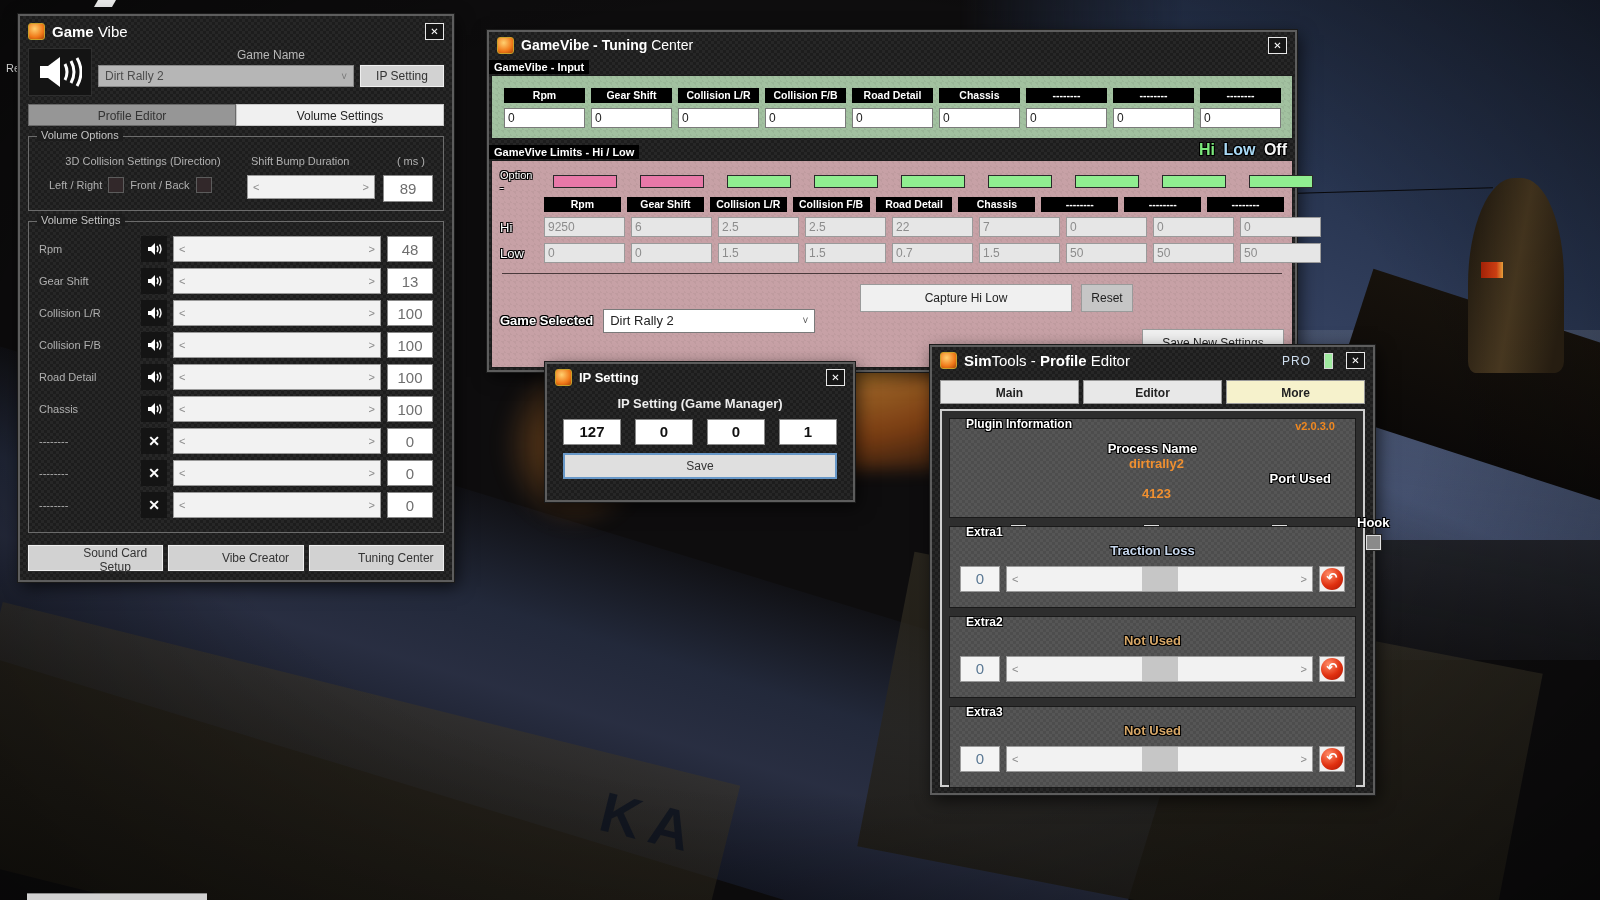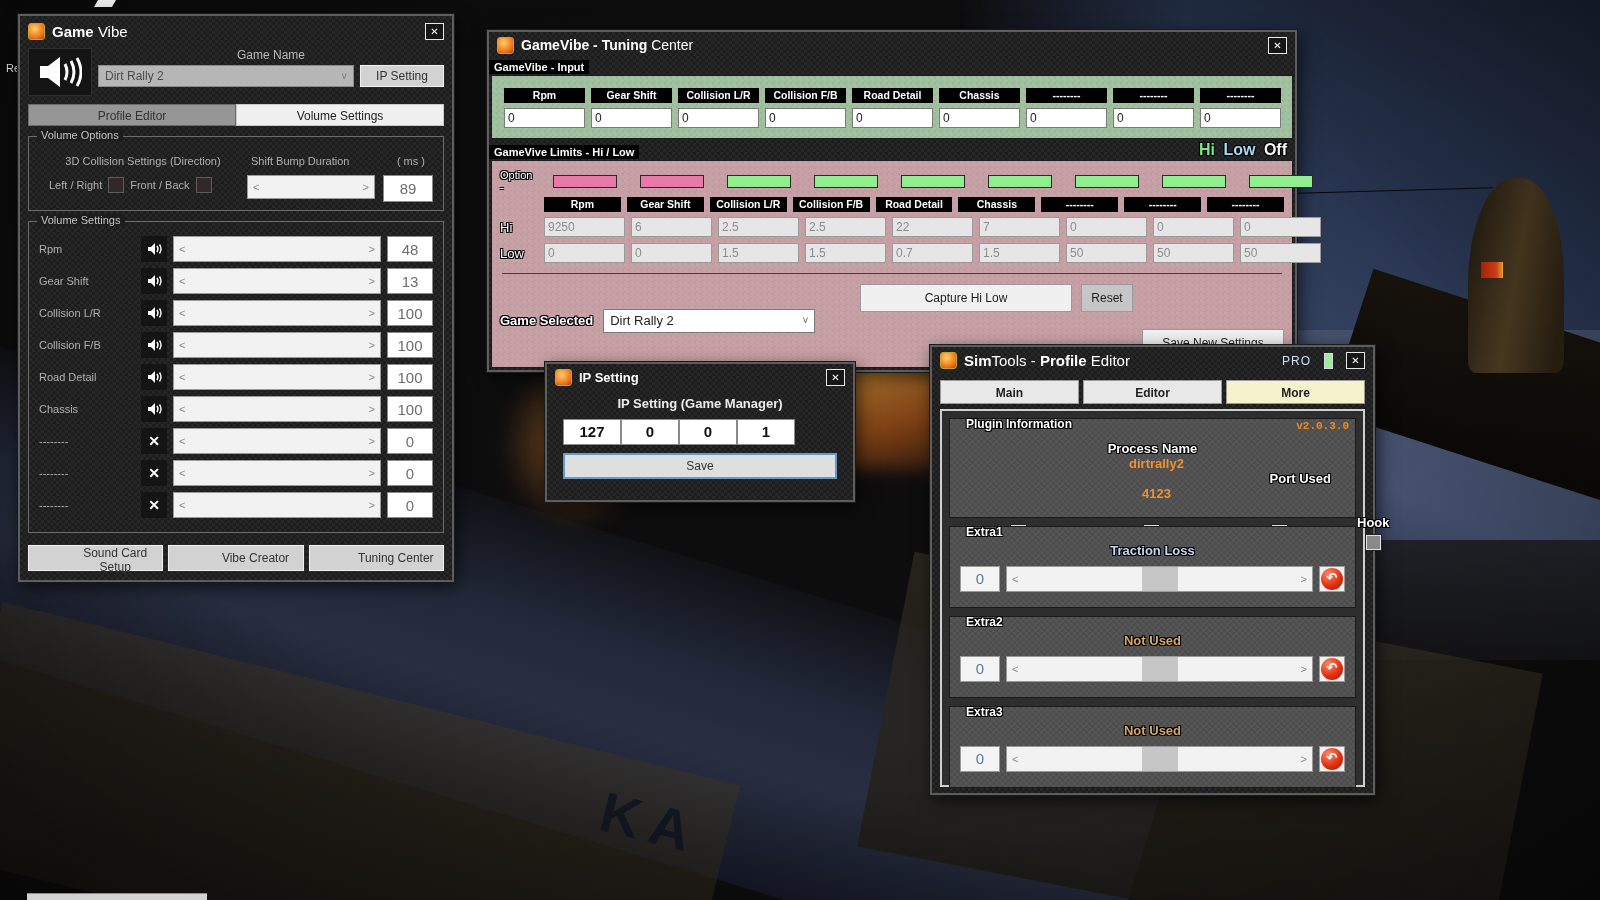--- a/index.html
+++ b/index.html
@@ -149,41 +149,41 @@
   .tc-buttons { margin-left:auto; display:flex; gap:9px; }
   .btn-light { width:212px; height:28px; background:#f0f0f0; border:1px solid #9a9a9a; font-size:12px; color:#222; cursor:pointer; font-family:inherit; }
   .btn-reset { width:52px; height:28px; background:#c6c6c6; border:1px solid #9a9a9a; font-size:12px; color:#222; cursor:pointer; font-family:inherit; }
   .btn-save { width:142px; height:28px; background:#f0f0f0; border:1px solid #9a9a9a; font-size:12px; color:#222; cursor:pointer; font-family:inherit;margin-top:45px; }
 
   
   #ipwin { left:545px; top:362px; width:310px; height:140px; }
   #ipwin .titlebar { height:26px; }
   #ipwin .wtitle { font-size:13px; font-weight:bold; }
   .ip-heading { text-align:center; color:#ececec; font-size:13px; font-weight:bold; margin-top:6px; }
-  .ip-octets { display:flex; justify-content:flex-start; padding:0 16px; margin-top:8px; }
+  .ip-octets { display:flex; justify-content:space-between; padding:0 16px; margin-top:8px; }
   .octet { width:58px; height:26px; background:#fff; border:1px solid #8a8a8a; color:#111;
     font-size:15px; font-weight:bold; text-align:center; line-height:24px; }
   .ip-save { margin:8px 16px 0 16px; height:26px; background:#dfdfdf; border:2px solid #6898c8;
     font-size:12px; color:#333; text-align:center; line-height:22px; cursor:pointer; }
 
   
   #simtools { left:930px; top:345px; width:445px; height:450px; }
   #simtools .titlebar { height:27px; }
   .st-pro { margin-left:auto; color:#cfdff0; font-size:12px; letter-spacing:1px; }
   .st-greenind { width:9px; height:16px; background:#a0eaa0; border:1px solid #d8d8d8; margin-left:6px; }
   #simtools .closebtn { margin-left:6px; }
   .st-tabs { display:flex; gap:4px; margin:6px 8px 0 8px; }
   .st-tab { flex:1; height:24px; text-align:center; font-size:12px; font-weight:bold; color:#222;
     line-height:24px; background:#e8e8e8; border:1px solid #9a9a9a; cursor:pointer; }
   .st-tab.active { background:#f6f2cc; }
   .st-main { margin:5px 8px 8px 8px; border:2px solid #cfcfcf; background:#2e2e2e; padding:7px;
     height:378px; }
   .st-section { position:relative; border:1px solid #1a1a1a; margin-bottom:8px; padding:14px 10px 8px 10px; }
   .st-seclabel { position:absolute; top:-2px; left:16px; font-size:12px; font-weight:bold; }
-  .st-version { position:absolute; top:1px; right:6px; font-size:11px; font-weight:bold; color:#f08820;font-family:Liberation Mono, monospace; }
+  .st-version { position:absolute; top:1px; right:20px; font-size:11px; font-weight:bold; color:#f08820; }
   .st-irow { display:flex; align-items:center; margin-top:8px; }
   .st-key { font-size:13px; font-weight:bold; }
   .st-val { font-size:13px; font-weight:bold; color:#f09030; margin-left:8px; }
   .st-checkrow { display:flex; align-items:center; margin-top:14px; margin-bottom:4px; }
   .st-check { display:flex; align-items:center; gap:5px; }
   .st-cb { width:15px; height:15px; border:1px solid #e0e0e0; box-shadow:0 0 0 1px #222; cursor:pointer; }
   .st-cb.on { background:#ff6a00; } .st-cb.off { background:#8a8a8a; }
   .extra-title { text-align:center; font-size:13px; font-weight:bold; margin-top:2px; }
   .extra-title.used { color:#c6d6ec; } .extra-title.notused { color:#d8a868; }
   .extra-row { display:flex; align-items:center; gap:6px; margin-top:8px; margin-bottom:4px; }

